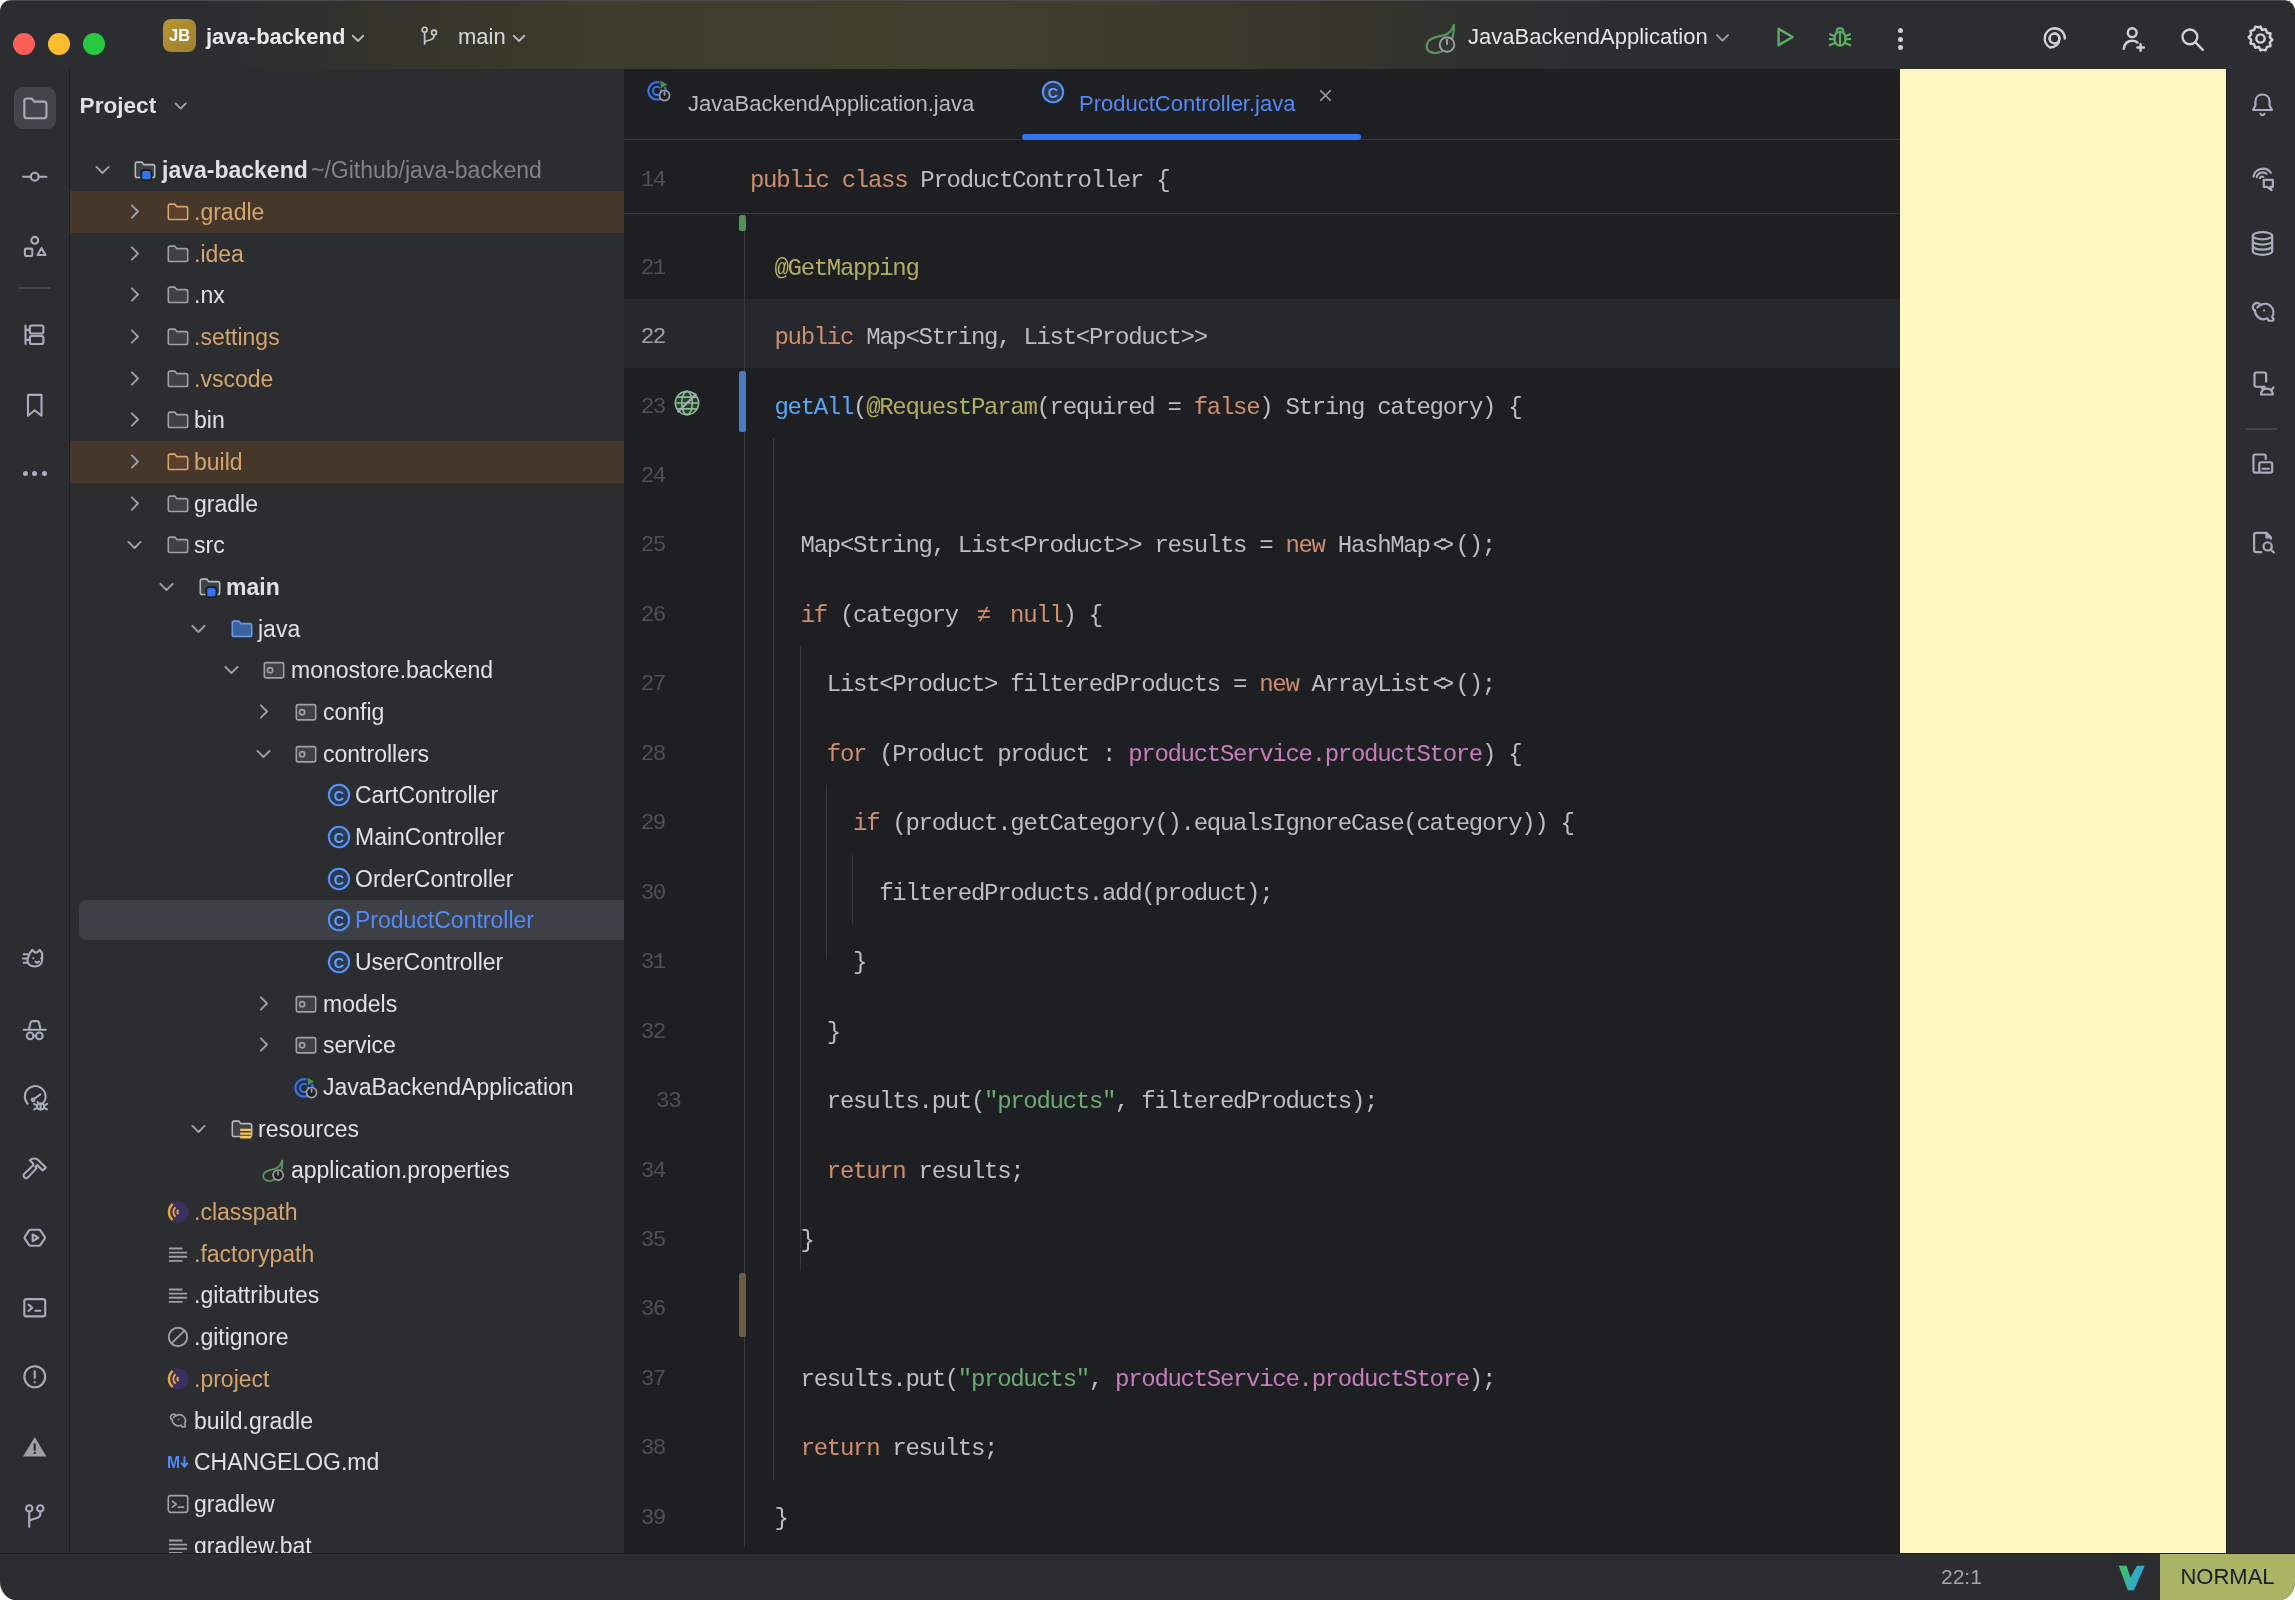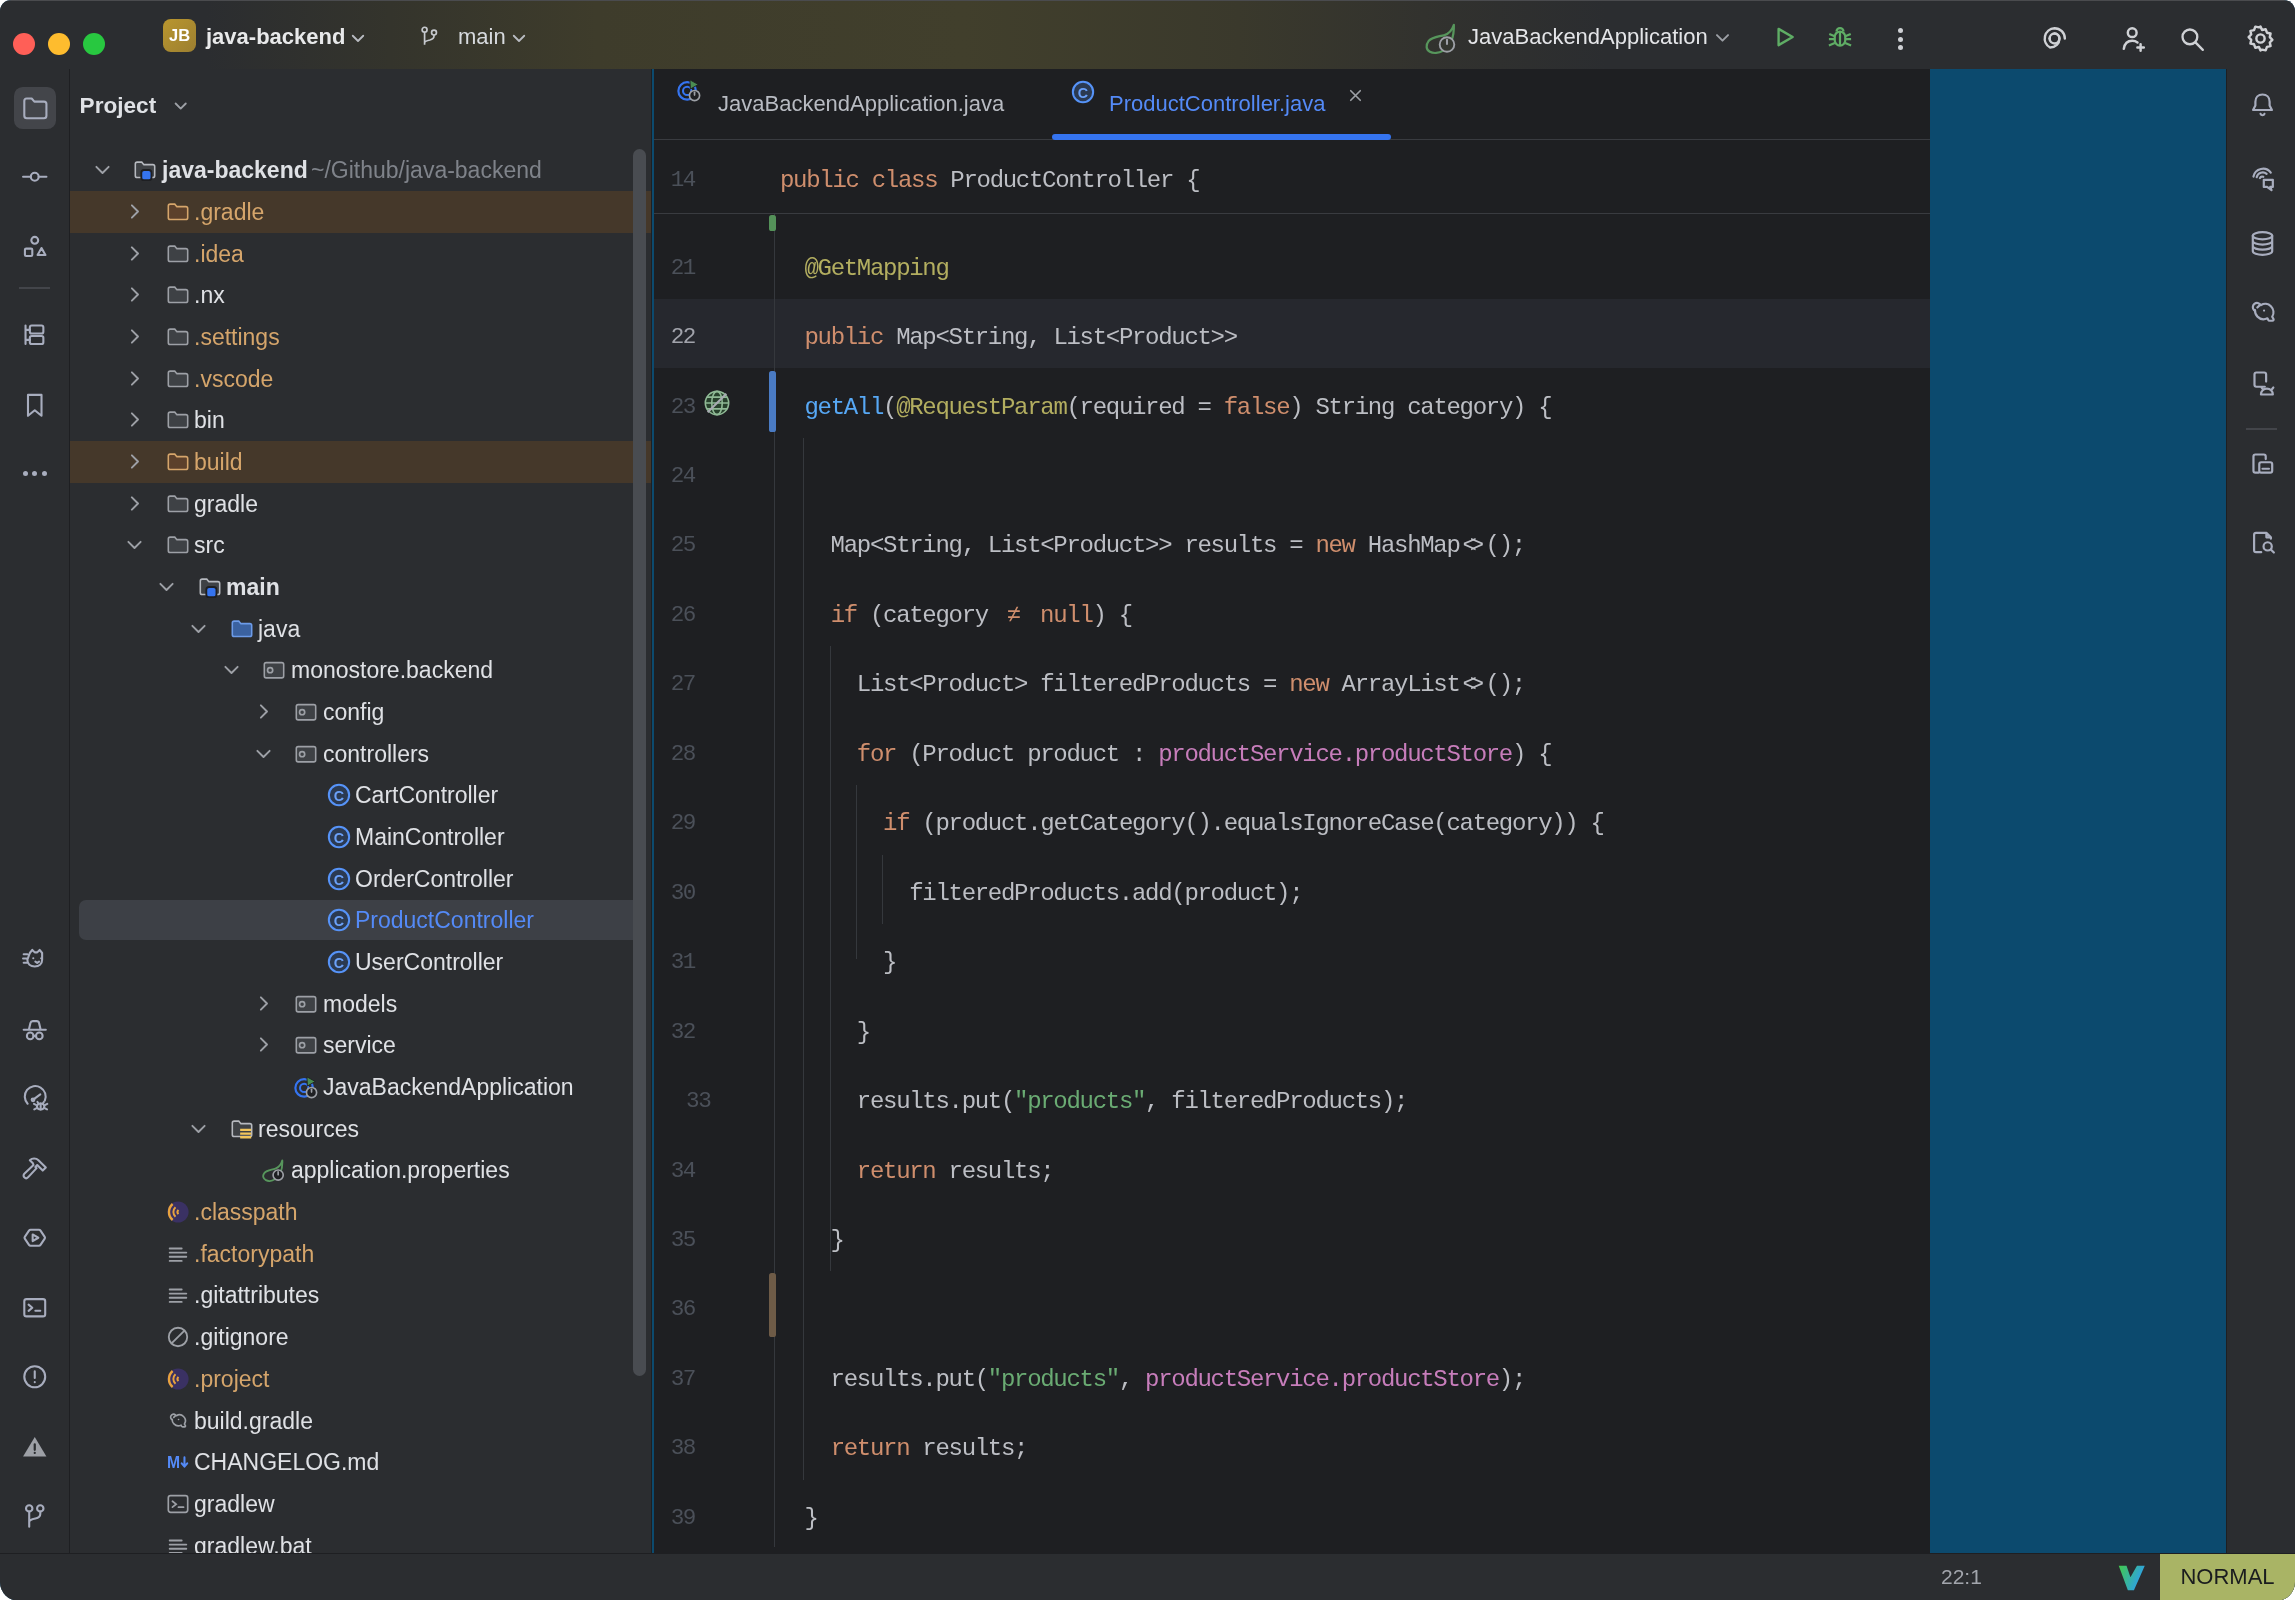--- a/index.html
+++ b/index.html
@@ -1,17 +1,17 @@
 <!DOCTYPE html>
 <html style="font-size:14px"><head><meta charset="utf-8"><style>
 html,body{margin:0;padding:0;width:2295px;height:1601px;background:#fff;}
 *{box-sizing:border-box}
 .a{position:absolute}
 body{font-family:"Liberation Sans",sans-serif;}
-#win{position:absolute;left:0;top:0;width:2295px;height:1601px;background:#0c4a6e;border-radius:11.3px 11.3px 19px 19px;overflow:hidden;}
+#win{position:absolute;left:0;top:0;width:2295px;height:1601px;background:#fef9c3;border-radius:11.3px 11.3px 19px 19px;overflow:hidden;}
 .cl{position:absolute;left:98px;height:69px;line-height:69px;white-space:pre;
 font-family:"Liberation Mono",monospace;font-size:24px;letter-spacing:-1.3px;color:#bcbec4;padding-top:4.3px;}
 .ln{position:absolute;left:0;width:41px;text-align:right;height:69px;line-height:69px;white-space:pre;
 font-family:"Liberation Mono",monospace;font-size:22.6px;letter-spacing:-1.4px;color:#4b5059;padding-top:4.3px;}
 .k{color:#cf8e6d}.m{color:#57a8f5}.an{color:#b3ae60}.s{color:#6aab73}.f{color:#c77dbb}
 .ne{display:inline-block;width:26px;text-align:center;letter-spacing:0;color:#cf8e6d}
 .dia{display:inline-block;width:26px;letter-spacing:-7.2px;padding-left:3px;}
 .trow{position:absolute;left:0;width:100%;height:42px;line-height:42px;font-size:23px;color:#dfe1e5;white-space:nowrap;}
 .tico{position:absolute;top:8.7px;width:24px;height:24px;}
 svg{display:block}
@@ -569,21 +569,21 @@
           <svg width="24" height="24" viewBox="0 0 26 26">
             <g stroke="#9da0a6" stroke-width="2" stroke-linecap="round">
               <path d="M4 7h13M4 11.5h18M4 16h18M4 20.5h13"></path>
             </g>
           </svg>
         </div>
         <div class="a" style="left:124px;top:0;color:#dfe1e5;">gradlew.bat</div>
       </div>
 <div class="a" style="left:563px;top:80px;width:13px;height:1227px;border-radius:7px;background:#494c51;"></div>
 </div>
-<div class="a" id="ed" style="left:654px;top:69px;width:1276px;height:1484px;background:#1e1f22;overflow:hidden;">
+<div class="a" id="ed" style="left:624px;top:69px;width:1276px;height:1484px;background:#1e1f22;overflow:hidden;">
 <div class="a" style="left:0;top:230px;width:1572px;height:69px;background:#26282e;"></div>
       <div class="a" style="left:0;top:0;width:1572px;height:71px;border-bottom:0.9px solid #393b40;"></div>
       <div class="a" style="left:23.4px;top:8.7px;width:31px;height:31px;">
         <svg width="24" height="24" viewBox="0 0 26 26">
           <circle cx="11" cy="14" r="9.5" fill="none" stroke="#3574f0" stroke-width="2.4"></circle>
           <circle cx="11" cy="14" r="4.5" fill="none" stroke="#3574f0" stroke-width="2.2"></circle>
           <path d="M14 2l9 5-8.5 5z" fill="#4a8c52" stroke="#1e1f22" stroke-width="1"></path>
           <circle cx="19" cy="19" r="5.5" fill="#1e1f22" stroke="#9da0a6" stroke-width="1.8"></circle>
           <path d="M19 15.5v3" stroke="#9da0a6" stroke-width="1.8" stroke-linecap="round"></path>
         </svg>

